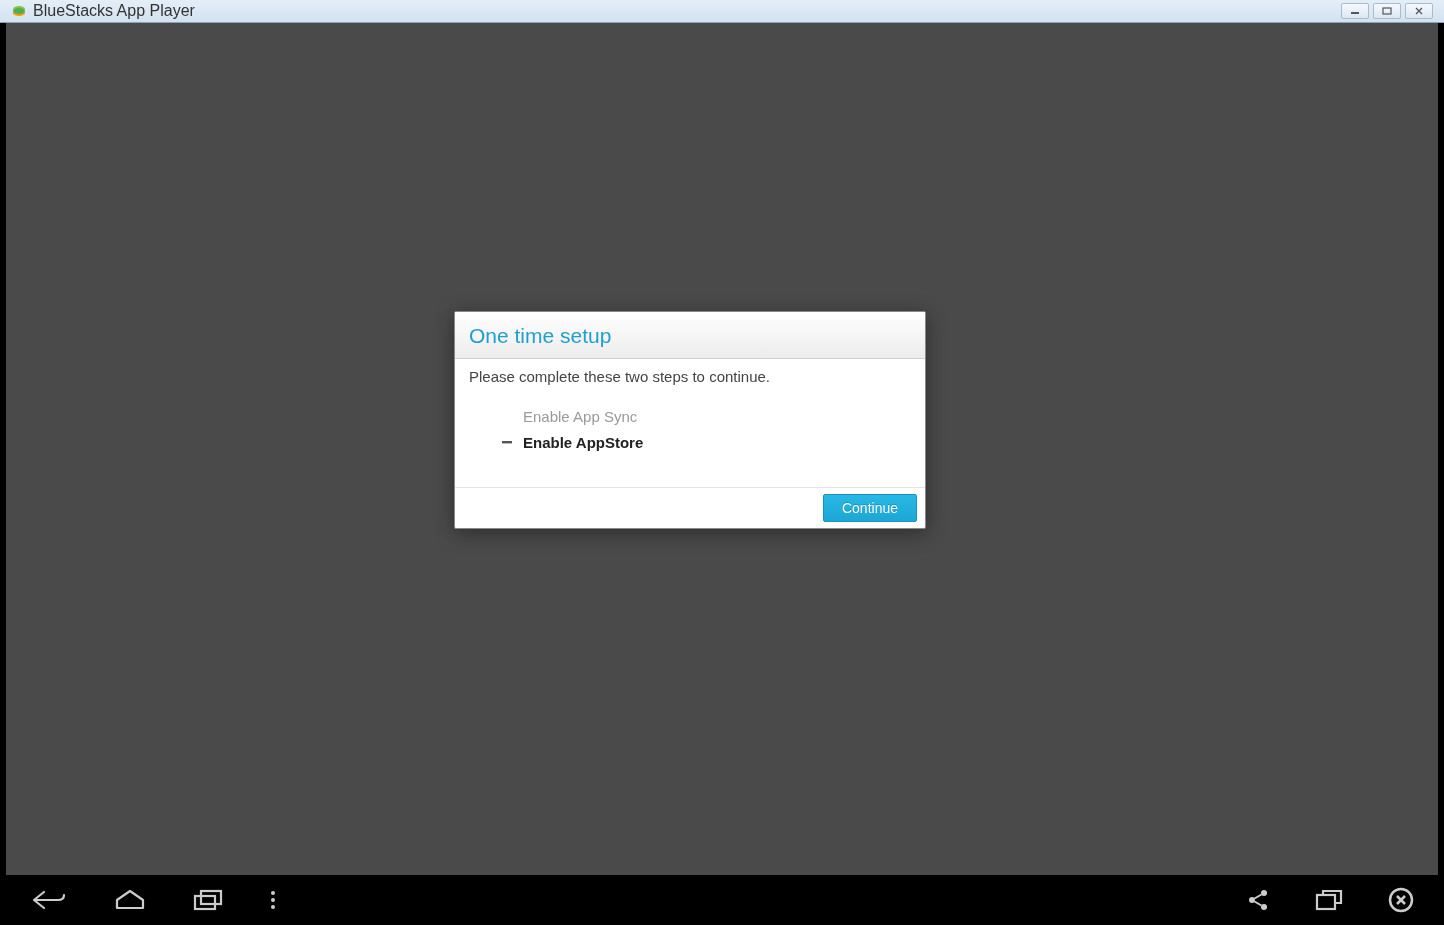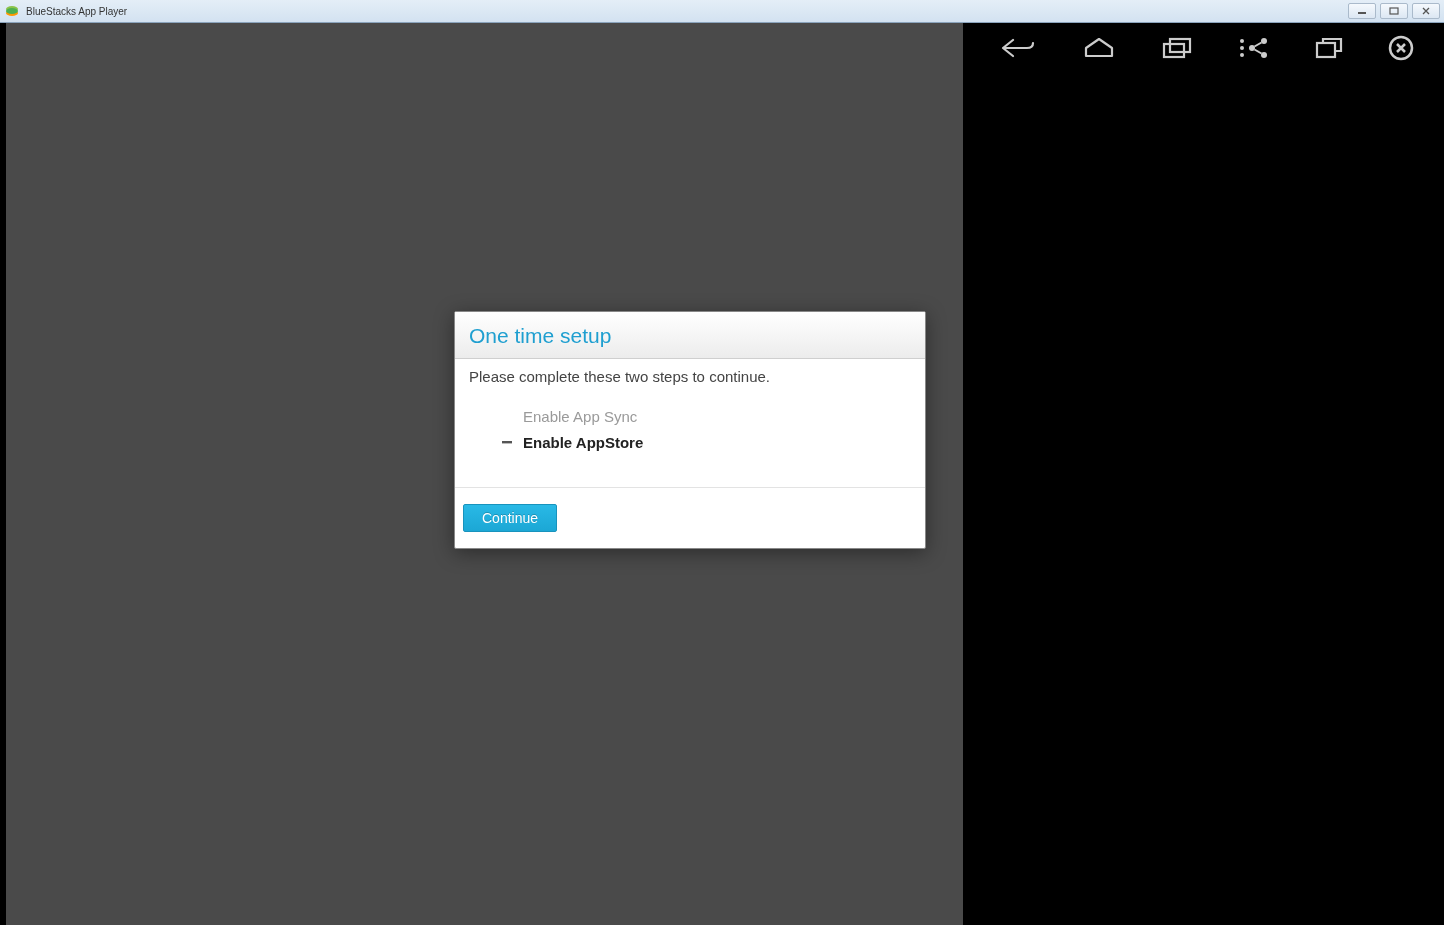--- a/index.html
+++ b/index.html
@@ -9,22 +9,22 @@
     font-family: Arial, Helvetica, sans-serif;
     background: #fff;
     overflow: hidden;
   }
   .titlebar {
     height: 23px;
     background: linear-gradient(to bottom, #e4eef7, #d3e2f1);
     border-bottom: 1px solid #8ba4bd;
     display: flex;
     align-items: center;
-    padding: 0 4px;
-    font-size: 10px;
+    padding: 0 11px;
+    font-size: 16px;
     color: #333;
   }
   .titlebar-icon {
     width: 16px; height: 16px;
     margin-right: 6px;
     display:flex;align-items:center;justify-content:center;
   }
   .titlebar-title { flex: 1; }
   .titlebar-controls { display: flex; gap: 4px; }
   .win-btn {
@@ -35,21 +35,21 @@
     display: flex; align-items: center; justify-content: center;
     font-size: 9px; color: #555;
     cursor: pointer;
   }
   .app-body {
     position: relative;
     width: 1444px;
     height: 902px;
     background: #000;
     display: flex;
-    flex-direction: row;
+    flex-direction: column;
   }
   .content-area {
     flex: 1;
     background: #4a4a4a;
     margin: 0 6px;
     position: relative;
   }
   .bottom-nav {
     height: 50px;
     background: #000;
@@ -106,22 +106,23 @@
     color: #222;
     font-size: 15px;
   }
   .step-pending {
     color: #9a9a9a;
     font-size: 15px;
     padding-left: 24px;
   }
   .dialog-footer {
     border-top: 1px solid #e3e3e3;
-    padding: 16px 8px;
-    display: flex;
+    padding: 6px 8px;
+    display: flex;
+    justify-content: flex-end;
   }
   .continue-btn {
     background: linear-gradient(to bottom, #29b9e6, #1ca7d5);
     color: #fff;
     border: 1px solid #1893bd;
     border-radius: 2px;
     padding: 5px 18px;
     font-size: 14px;
     cursor: pointer;
     text-shadow: 0 -1px 0 rgba(0,0,0,0.2);

